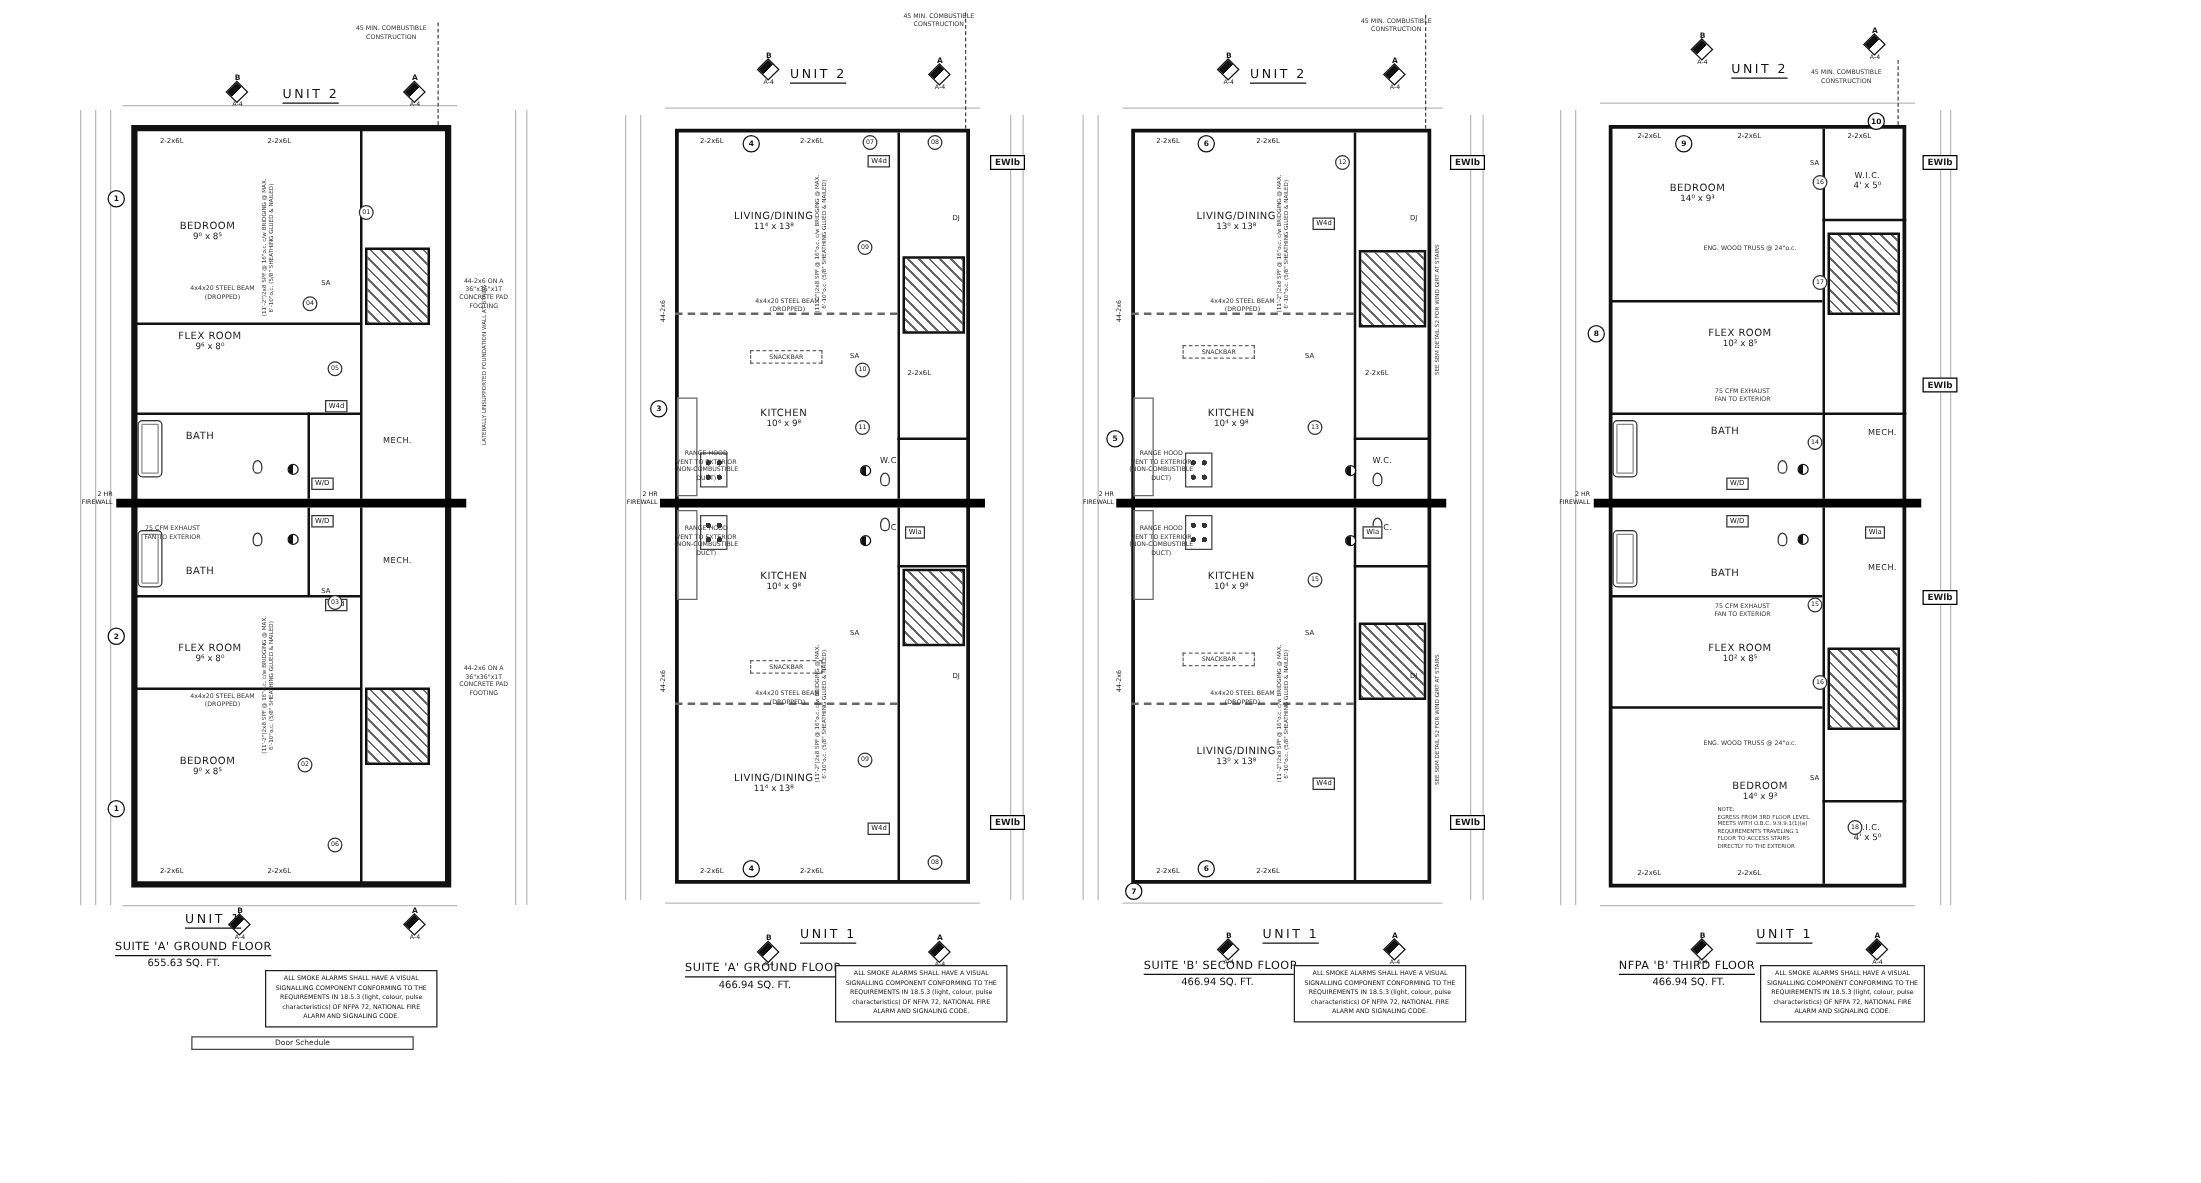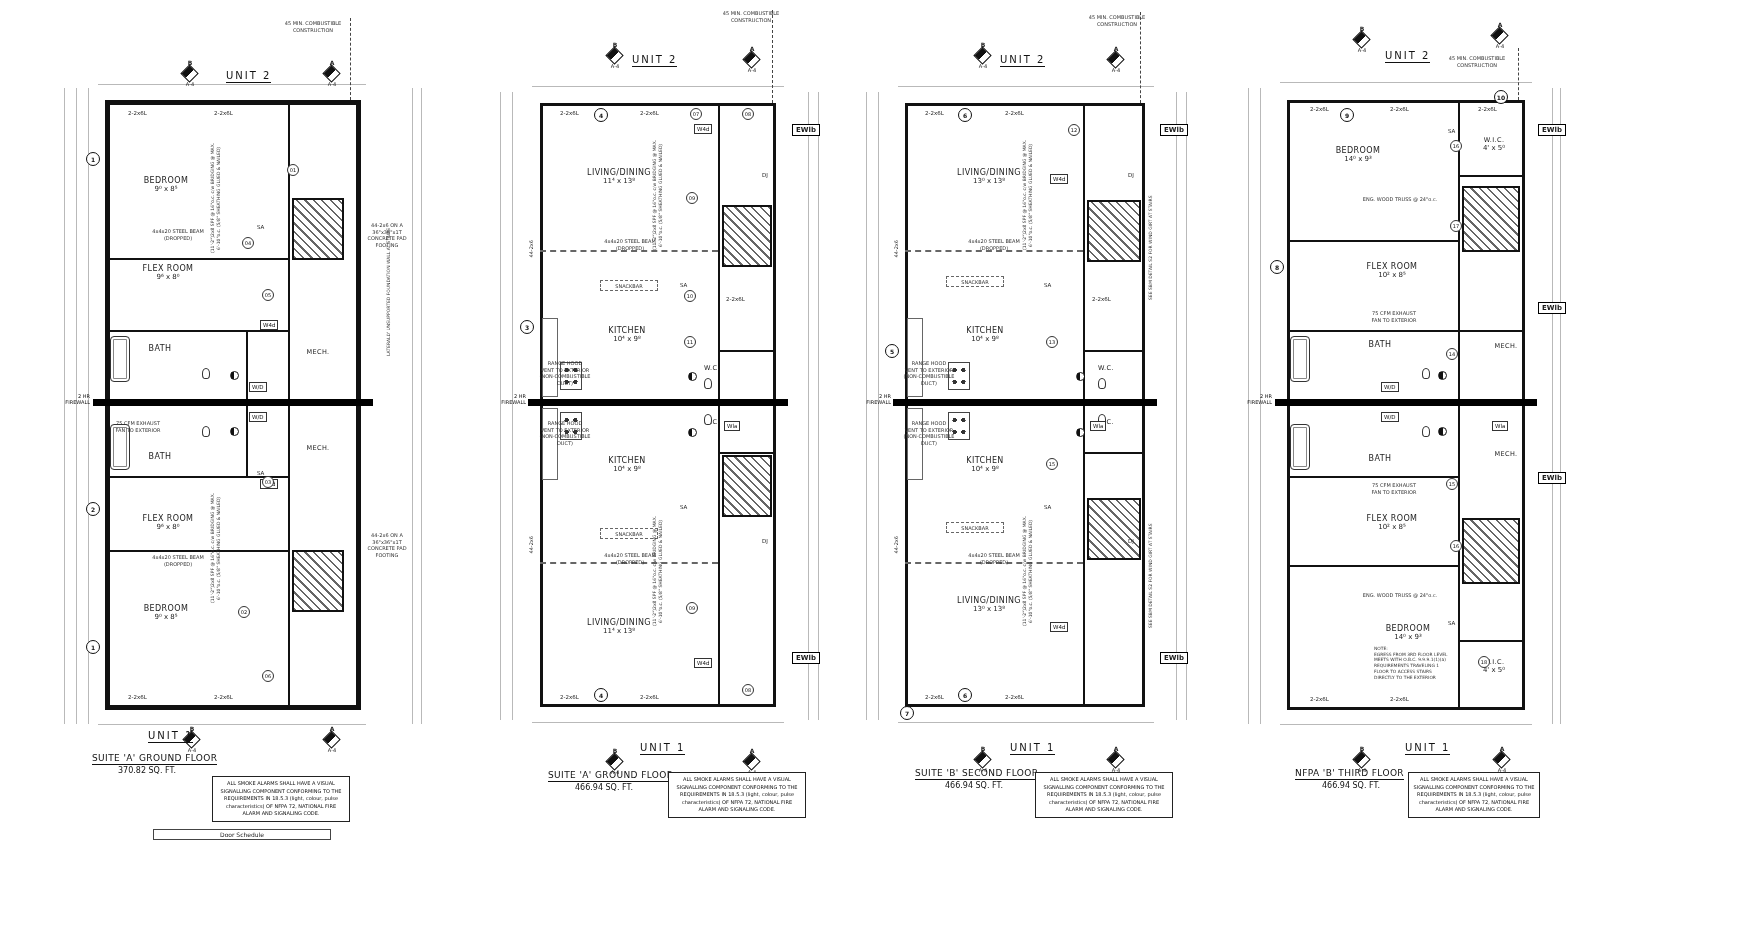--- a/index.html
+++ b/index.html
@@ -182,21 +182,21 @@
       <span class="lt">B</span>
       <span class="sh">A-4</span>
     </div>
     <div class="refmark" style="left:322px;top:728px">
       <span class="shape"></span>
       <span class="lt">A</span>
       <span class="sh">A-4</span>
     </div>
     <div class="unit" style="left:148px;top:730px">UNIT 1</div>
     <div class="ptitle" style="left:92px;top:753px">SUITE 'A' GROUND FLOOR</div>
-    <div class="parea" style="left:118px;top:766px">370.82 SQ. FT.</div>
+    <div class="parea" style="left:118px;top:766px">655.63 SQ. FT.</div>
     <div class="smokebox" style="left:212px;top:776px;width:138px">ALL SMOKE ALARMS SHALL HAVE A VISUAL SIGNALLING COMPONENT CONFORMING TO THE REQUIREMENTS IN 18.5.3 (light, colour, pulse characteristics) OF NFPA 72, NATIONAL FIRE ALARM AND SIGNALING CODE.</div>
   </div>
 
   <div class="panel">
     <i class="dimv" style="left:500px;top:92px;height:628px"></i>
     <i class="dimv" style="left:512px;top:92px;height:628px"></i>
     <i class="dimv" style="left:808px;top:92px;height:628px"></i>
     <i class="dimv" style="left:818px;top:92px;height:628px"></i>
     <i class="dimh" style="left:532px;top:86px;width:252px"></i>
     <i class="dimh" style="left:532px;top:722px;width:252px"></i>

